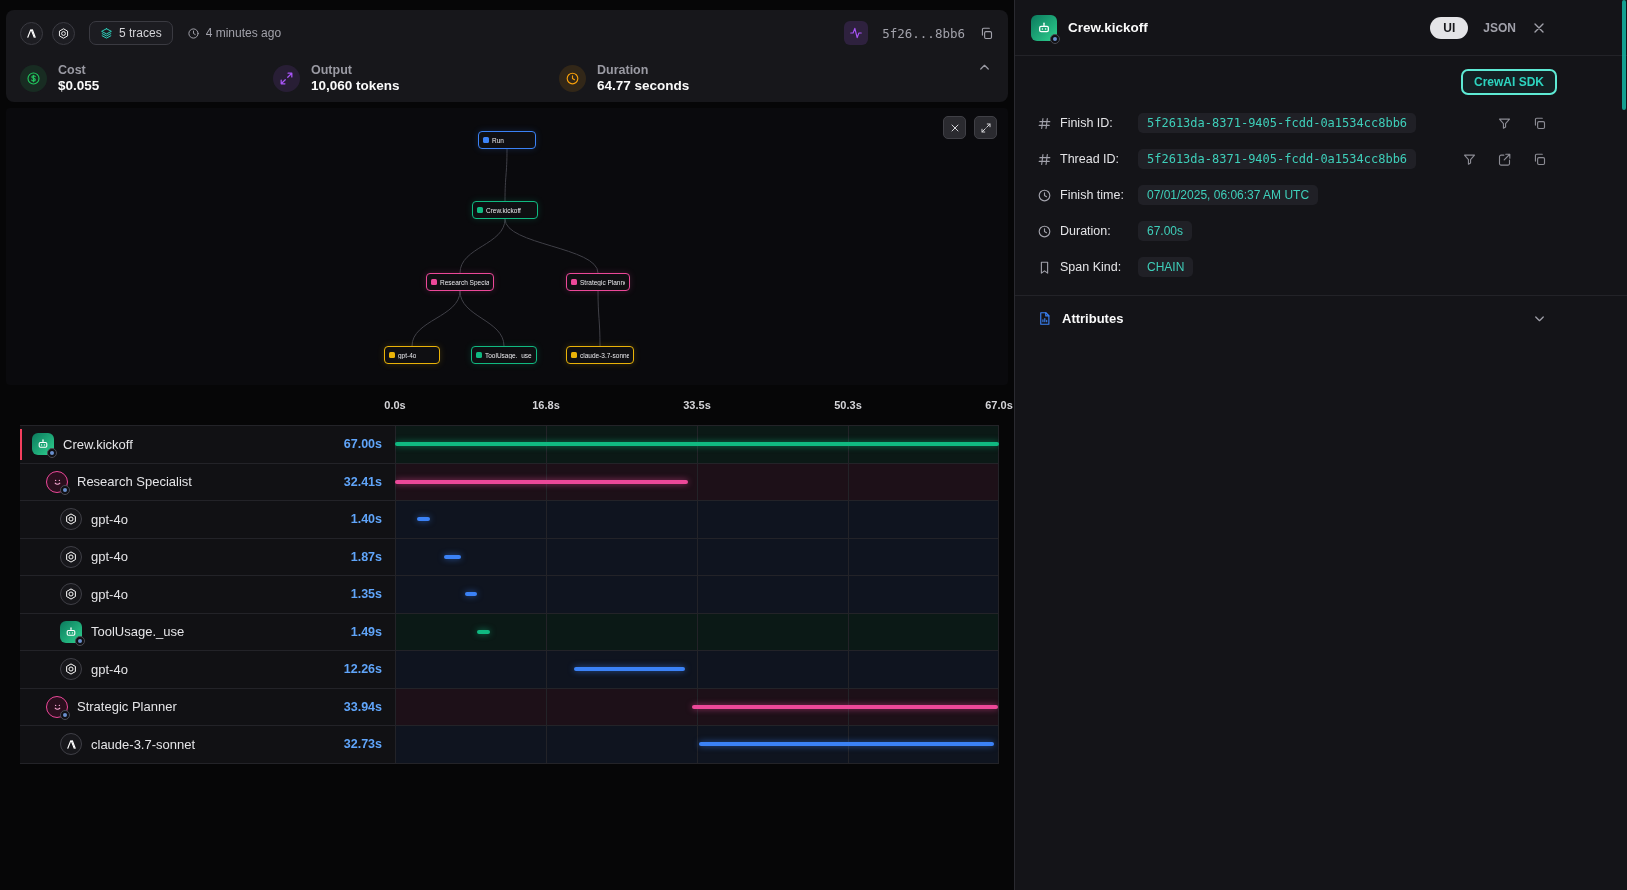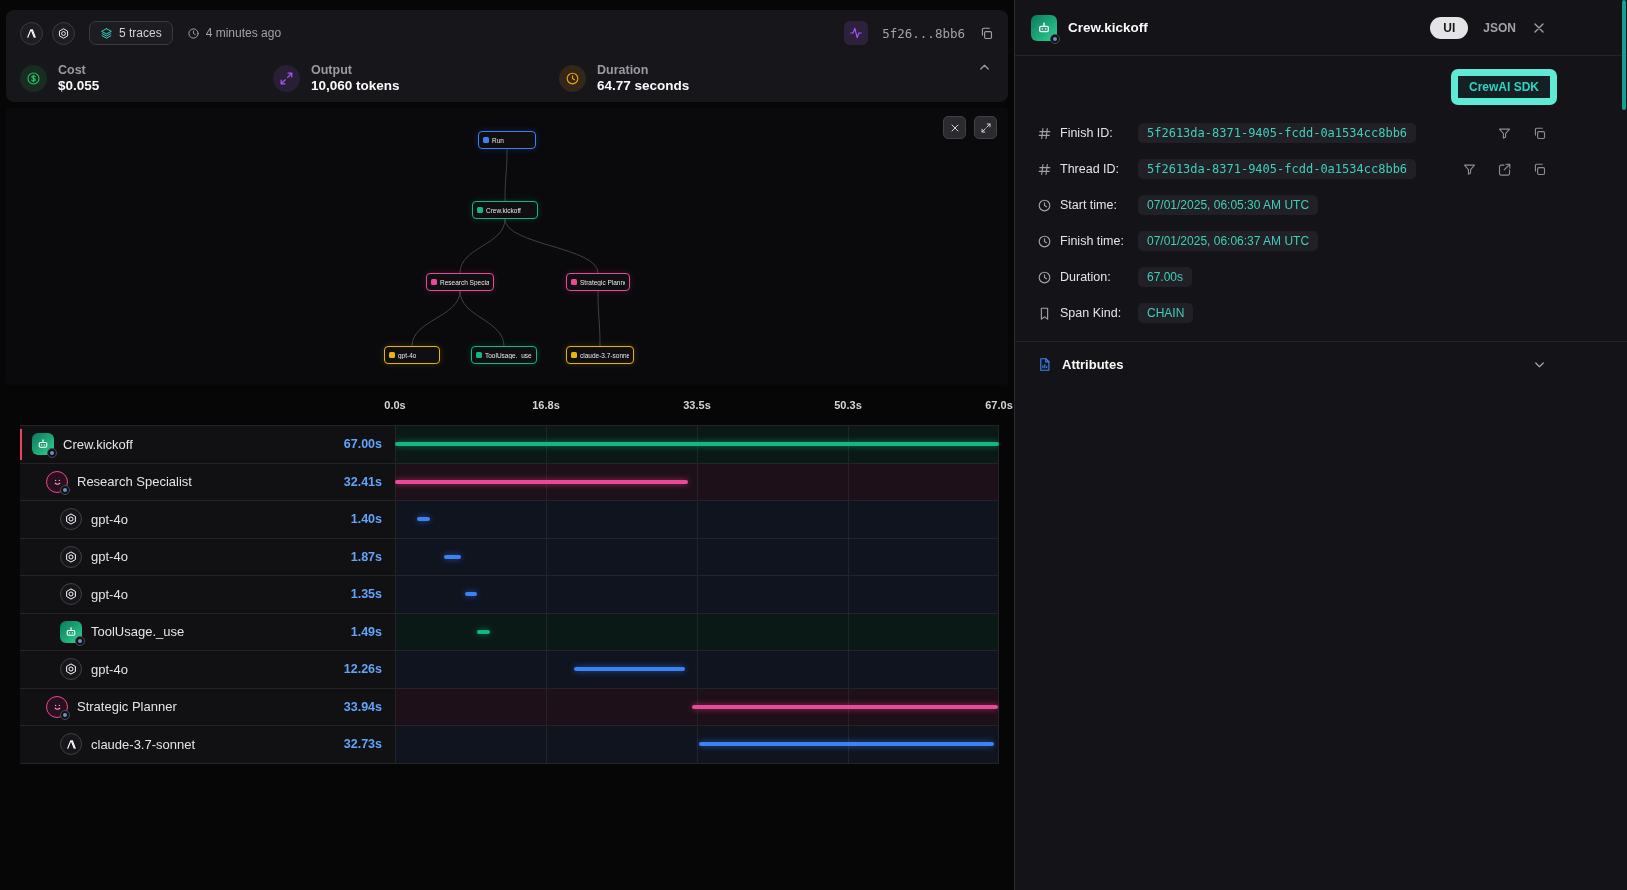--- a/index.html
+++ b/index.html
@@ -70,21 +70,21 @@
   .mini-badge::after { content:''; width:4px; height:4px; border-radius:50%; background:#7aa7f0; opacity:.85; }
 
   
   .side { position:absolute; left:1014px; top:0; width:613px; height:890px; background:#141418; border-left:1px solid #2a2a30; }
   .s-header { height:56px; display:flex; align-items:center; gap:11px; padding:0 80px 0 16px; border-bottom:1px solid #232328; }
   .panel-title { font-size:13.5px; font-weight:700; color:#fafafa; }
   .tab-ui { background:#e4e4e7; color:#18181b; font-weight:700; font-size:12px; padding:4px 13px; border-radius:999px; border:none; cursor:pointer; font-family:inherit; }
   .tab-json { background:none; border:none; color:#a1a1aa; font-size:12px; font-weight:600; margin:0 4px; cursor:pointer; font-family:inherit; }
   .s-close { background:none; border:none; color:#a1a1aa; width:16px; height:16px; padding:0; cursor:pointer; }
   .sdk-row { display:flex; justify-content:flex-end; padding:13px 70px 2px 16px; }
-  .sdk-badge { border:7px solid #5eead4; color:#2dd4bf; background:rgba(20,184,166,.08); font-size:12px; font-weight:700; padding:4px 11px; border-radius:7px; cursor:pointer; }
+  .sdk-badge { border:2px solid #5eead4; color:#2dd4bf; background:rgba(20,184,166,.08); font-size:12px; font-weight:700; padding:4px 11px; border-radius:7px; cursor:pointer; }
   .fields { padding:8px 80px 0 22px; }
   .field { display:flex; align-items:center; min-height:36px; gap:8px; }
   .f-icon { width:15px; height:15px; color:#a1a1aa; }
   .f-label { width:70px; font-size:12.5px; color:#e4e4e7; flex:none; }
   .f-value { background:#202026; color:#3ecfba; font-size:12px; padding:3px 9px; border-radius:5px; cursor:pointer; white-space:nowrap; }
   .f-value.mono { font-family:"DejaVu Sans Mono", monospace; font-size:12px; }
   .f-actions { margin-left:auto; display:flex; gap:20px; }
   .f-act { width:15px; height:15px; color:#8b8b93; cursor:pointer; }
   .attributes { margin:10px 0 0; border-top:1px solid #232328; padding:0 80px 0 22px; height:46px; display:flex; align-items:center; gap:10px; cursor:pointer; }
   .attr-icon { width:15px; height:15px; color:#3b82f6; }
@@ -571,31 +571,20 @@
             </span>
           </span>
     </div>
     <div class="field">
       <span class="svgi f-icon">
             <svg viewBox="0 0 24 24" fill="none" stroke="currentColor" stroke-width="1.8" stroke-linecap="round" stroke-linejoin="round">
               <circle cx="12" cy="12" r="8.5"></circle>
               <path d="M12 7.5V12l3.2 1.9"></path>
             </svg>
           </span>
-      <span class="f-label">Start time:</span>
-      <span class="f-value ">07/01/2025, 06:05:30 AM UTC</span>
-      <span class="f-actions"></span>
-    </div>
-    <div class="field">
-      <span class="svgi f-icon">
-            <svg viewBox="0 0 24 24" fill="none" stroke="currentColor" stroke-width="1.8" stroke-linecap="round" stroke-linejoin="round">
-              <circle cx="12" cy="12" r="8.5"></circle>
-              <path d="M12 7.5V12l3.2 1.9"></path>
-            </svg>
-          </span>
       <span class="f-label">Finish time:</span>
       <span class="f-value ">07/01/2025, 06:06:37 AM UTC</span>
       <span class="f-actions"></span>
     </div>
     <div class="field">
       <span class="svgi f-icon">
             <svg viewBox="0 0 24 24" fill="none" stroke="currentColor" stroke-width="1.8" stroke-linecap="round" stroke-linejoin="round">
               <circle cx="12" cy="12" r="8.5"></circle>
               <path d="M12 7.5V12l3.2 1.9"></path>
             </svg>

